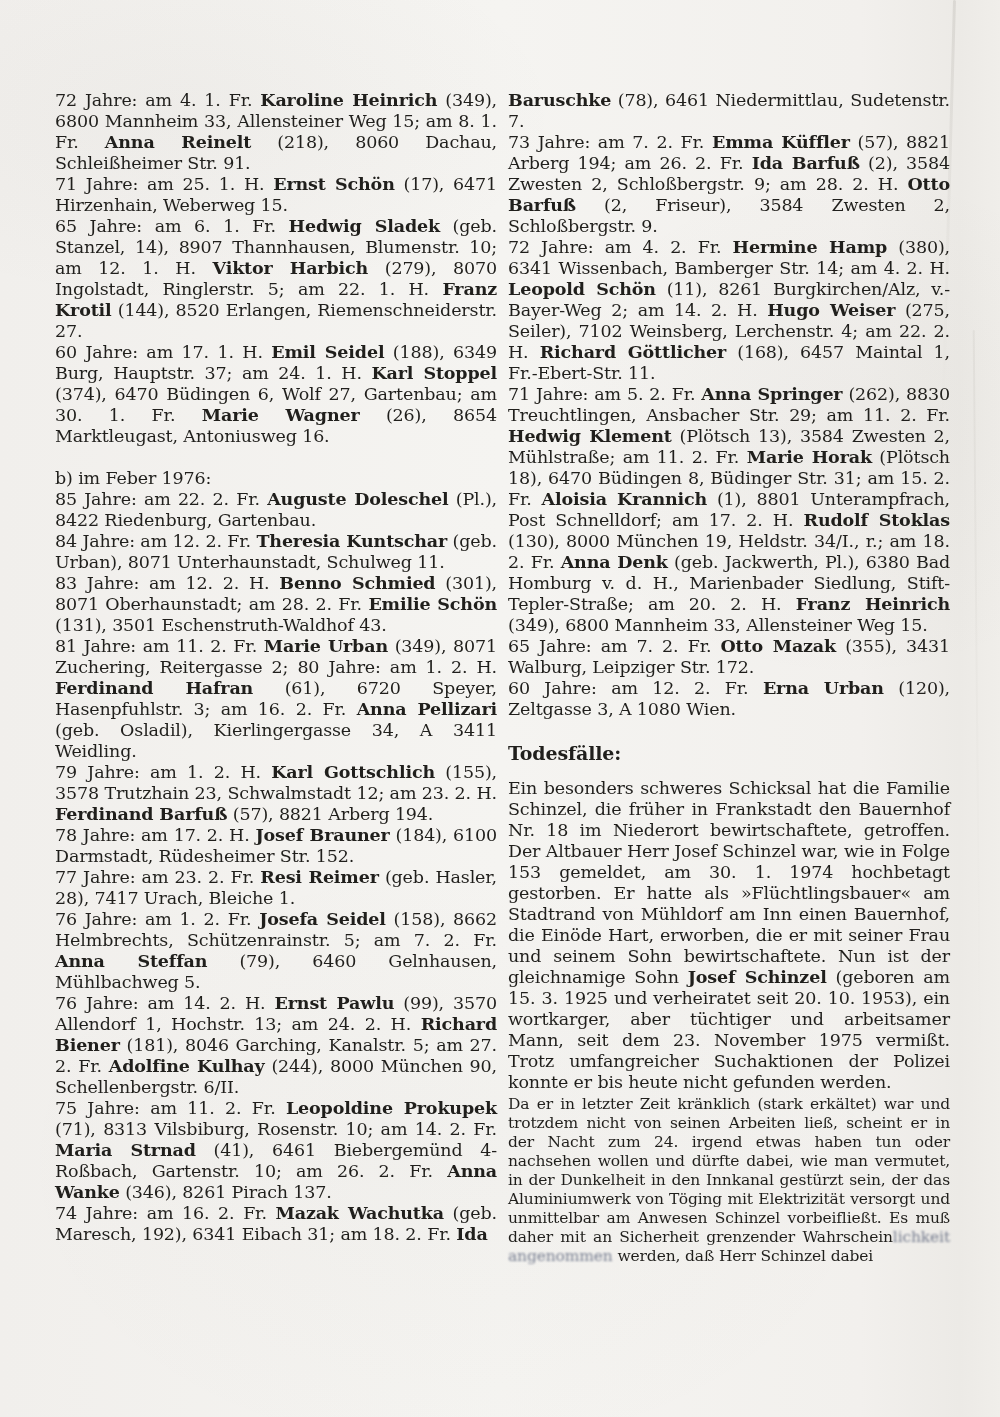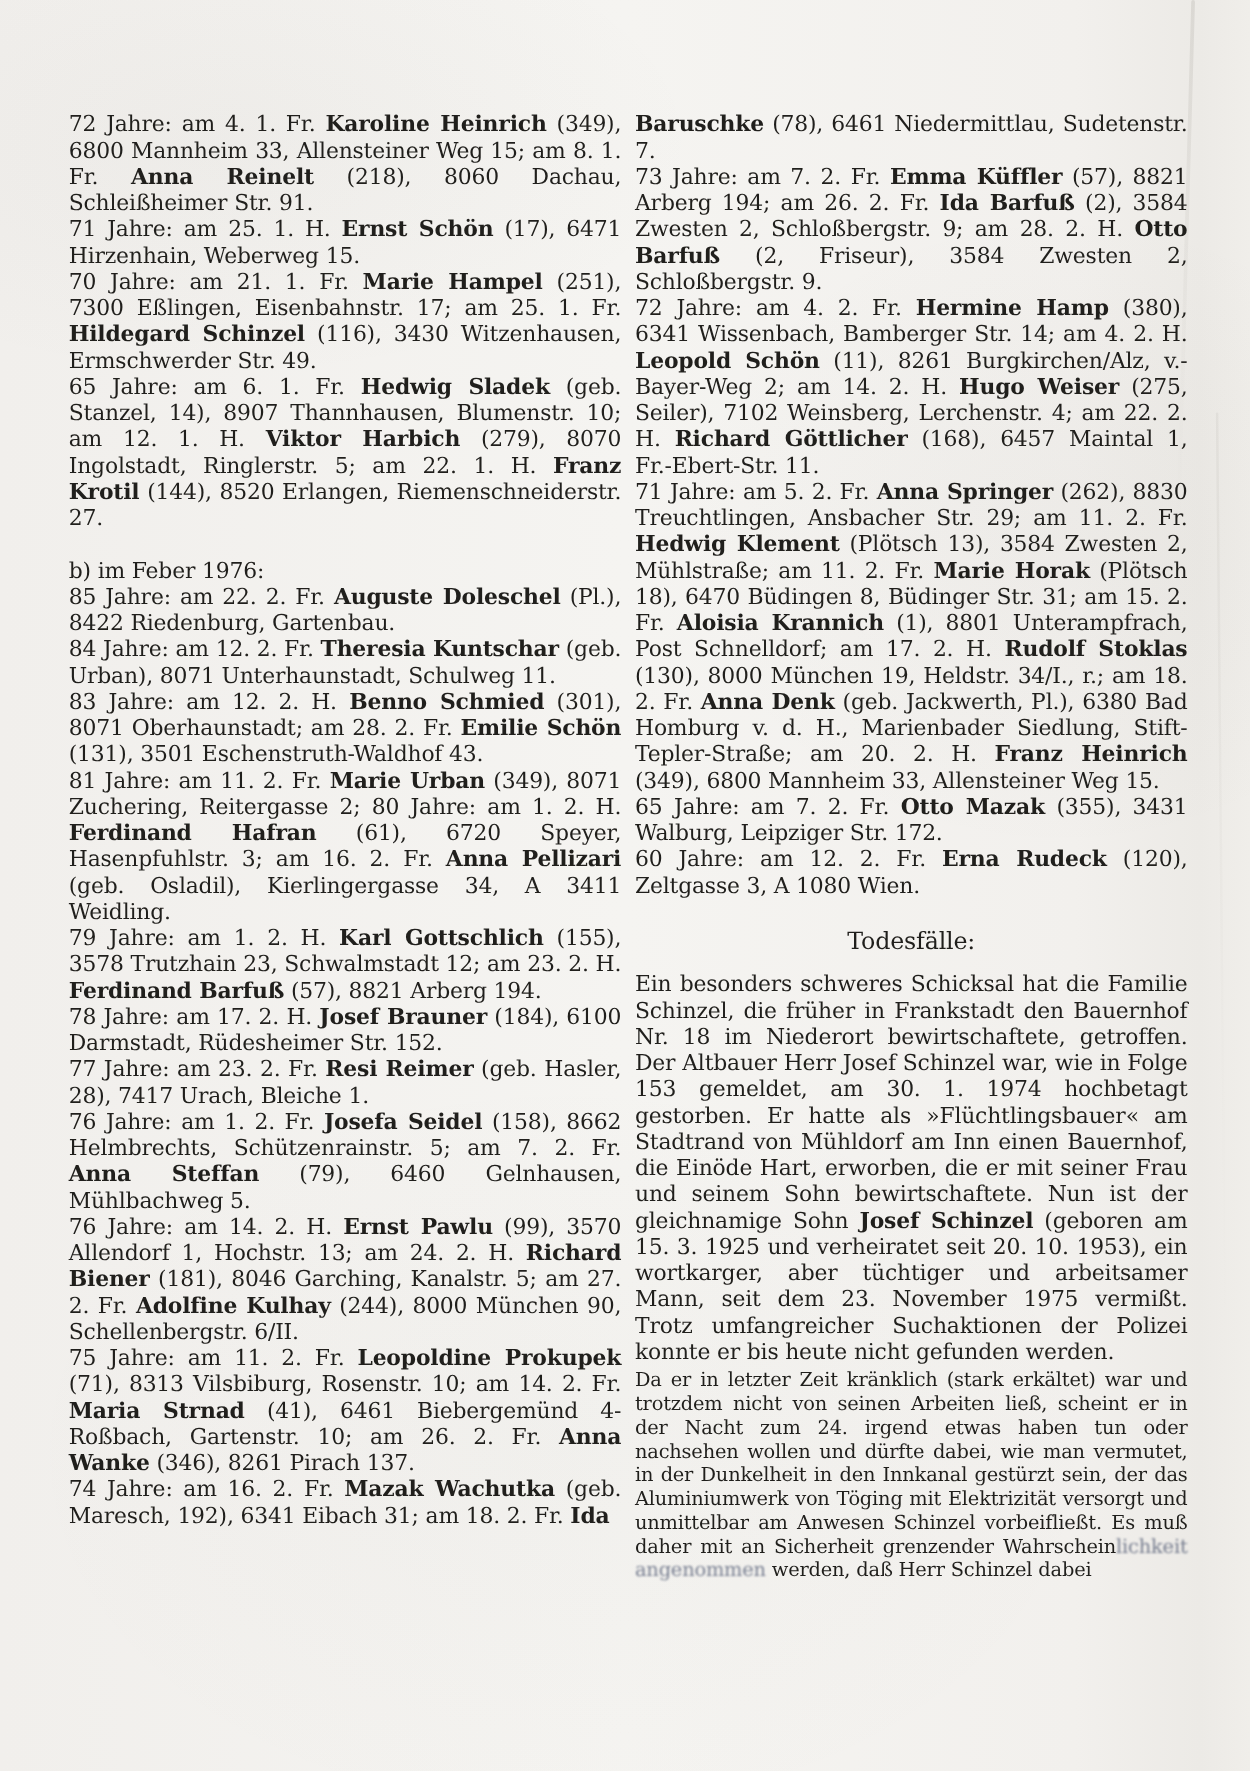--- a/index.html
+++ b/index.html
@@ -42,23 +42,23 @@
     letter-spacing: -0.15px;
     hyphens: auto;
     -webkit-hyphens: auto;
   }
   .col.left  { left: 55px; }
   .col.right { left: 508px; }
   p.block { margin: 0; }
   p.subheading { margin-top: 21px; }
   p.heading {
     margin-top: 23px;
-    font-weight: 400;
+    font-weight: 700;
     font-size: 19px;
-    text-align: center;
+    text-align: left;
   }
   p.para { margin-top: 14px; }
   p.para-small {
     margin-top: 2px;
     font-size: 15.5px;
     line-height: 19px;
   }
   .bold { font-weight: 700; }
   .smudge {
     filter: blur(0.9px);
@@ -69,39 +69,39 @@
 </head>
 <body style="background: rgb(242, 240, 237); color: rgb(32, 31, 28);">
 
 <div class="paper"></div>
 <div class="crease c1"></div>
 <div class="crease c2"></div>
 
 <div class="col left">
     <p class="block entry">72 Jahre: am 4. 1. Fr. <span class="bold">Karoline Heinrich</span> (349), 6800 Mannheim 33, Allensteiner Weg 15; am 8. 1. Fr. <span class="bold">Anna Reinelt</span> (218), 8060 Dachau, Schleißheimer Str. 91.</p>
     <p class="block entry">71 Jahre: am 25. 1. H. <span class="bold">Ernst Schön</span> (17), 6471 Hirzenhain, Weberweg 15.</p>
-    <p class="block entry">70 Jahre: am 21. 1. Fr. <span class="bold">Marie Hampel</span> (251), 7300 Eßlingen, Eisenbahnstr. 17; am 25. 1. Fr. <span class="bold">Hildegard Schinzel</span> (116), 3430 Witzenhausen, Ermschwerder Str. 49.</p>
     <p class="block entry">65 Jahre: am 6. 1. Fr. <span class="bold">Hedwig Sladek</span> (geb. Stanzel, 14), 8907 Thannhausen, Blumenstr. 10; am 12. 1. H. <span class="bold">Viktor Harbich</span> (279), 8070 Ingolstadt, Ringlerstr. 5; am 22. 1. H. <span class="bold">Franz Krotil</span> (144), 8520 Erlangen, Riemenschneiderstr. 27.</p>
+    <p class="block entry">60 Jahre: am 17. 1. H. <span class="bold">Emil Seidel</span> (188), 6349 Burg, Hauptstr. 37; am 24. 1. H. <span class="bold">Karl Stoppel</span> (374), 6470 Büdingen 6, Wolf 27, Gartenbau; am 30. 1. Fr. <span class="bold">Marie Wagner</span> (26), 8654 Marktleugast, Antoniusweg 16.</p>
     <p class="block subheading">b) im Feber 1976:</p>
     <p class="block entry">85 Jahre: am 22. 2. Fr. <span class="bold">Auguste Doleschel</span> (Pl.), 8422 Riedenburg, Gartenbau.</p>
     <p class="block entry">84 Jahre: am 12. 2. Fr. <span class="bold">Theresia Kuntschar</span> (geb. Urban), 8071 Unterhaunstadt, Schulweg 11.</p>
     <p class="block entry">83 Jahre: am 12. 2. H. <span class="bold">Benno Schmied</span> (301), 8071 Oberhaunstadt; am 28. 2. Fr. <span class="bold">Emilie Schön</span> (131), 3501 Eschenstruth-Waldhof 43.</p>
     <p class="block entry">81 Jahre: am 11. 2. Fr. <span class="bold">Marie Urban</span> (349), 8071 Zuchering, Reitergasse 2; 80 Jahre: am 1. 2. H. <span class="bold">Ferdinand Hafran</span> (61), 6720 Speyer, Hasenpfuhlstr. 3; am 16. 2. Fr. <span class="bold">Anna Pellizari</span> (geb. Osladil), Kierlingergasse 34, A 3411 Weidling.</p>
     <p class="block entry">79 Jahre: am 1. 2. H. <span class="bold">Karl Gottschlich</span> (155), 3578 Trutzhain 23, Schwalmstadt 12; am 23. 2. H. <span class="bold">Ferdinand Barfuß</span> (57), 8821 Arberg 194.</p>
     <p class="block entry">78 Jahre: am 17. 2. H. <span class="bold">Josef Brauner</span> (184), 6100 Darmstadt, Rüdesheimer Str. 152.</p>
     <p class="block entry">77 Jahre: am 23. 2. Fr. <span class="bold">Resi Reimer</span> (geb. Hasler, 28), 7417 Urach, Bleiche 1.</p>
     <p class="block entry">76 Jahre: am 1. 2. Fr. <span class="bold">Josefa Seidel</span> (158), 8662 Helmbrechts, Schützenrainstr. 5; am 7. 2. Fr. <span class="bold">Anna Steffan</span> (79), 6460 Gelnhausen, Mühlbachweg 5.</p>
     <p class="block entry">76 Jahre: am 14. 2. H. <span class="bold">Ernst Pawlu</span> (99), 3570 Allendorf 1, Hochstr. 13; am 24. 2. H. <span class="bold">Richard Biener</span> (181), 8046 Garching, Kanalstr. 5; am 27. 2. Fr. <span class="bold">Adolfine Kulhay</span> (244), 8000 München 90, Schellenbergstr. 6/II.</p>
     <p class="block entry">75 Jahre: am 11. 2. Fr. <span class="bold">Leopoldine Prokupek</span> (71), 8313 Vilsbiburg, Rosenstr. 10; am 14. 2. Fr. <span class="bold">Maria Strnad</span> (41), 6461 Biebergemünd 4-Roßbach, Gartenstr. 10; am 26. 2. Fr. <span class="bold">Anna Wanke</span> (346), 8261 Pirach 137.</p>
     <p class="block entry">74 Jahre: am 16. 2. Fr. <span class="bold">Mazak Wachutka</span> (geb. Maresch, 192), 6341 Eibach 31; am 18. 2. Fr. <span class="bold">Ida</span></p>
   </div>
 
 <div class="col right">
     <p class="block entry"><span class="bold">Baruschke</span> (78), 6461 Niedermittlau, Sudetenstr. 7.</p>
     <p class="block entry">73 Jahre: am 7. 2. Fr. <span class="bold">Emma Küffler</span> (57), 8821 Arberg 194; am 26. 2. Fr. <span class="bold">Ida Barfuß</span> (2), 3584 Zwesten 2, Schloßbergstr. 9; am 28. 2. H. <span class="bold">Otto Barfuß</span> (2, Friseur), 3584 Zwesten 2, Schloßbergstr. 9.</p>
     <p class="block entry">72 Jahre: am 4. 2. Fr. <span class="bold">Hermine Hamp</span> (380), 6341 Wissenbach, Bamberger Str. 14; am 4. 2. H. <span class="bold">Leopold Schön</span> (11), 8261 Burgkirchen/Alz, v.-Bayer-Weg 2; am 14. 2. H. <span class="bold">Hugo Weiser</span> (275, Seiler), 7102 Weinsberg, Lerchenstr. 4; am 22. 2. H. <span class="bold">Richard Göttlicher</span> (168), 6457 Maintal 1, Fr.-Ebert-Str. 11.</p>
     <p class="block entry">71 Jahre: am 5. 2. Fr. <span class="bold">Anna Springer</span> (262), 8830 Treuchtlingen, Ansbacher Str. 29; am 11. 2. Fr. <span class="bold">Hedwig Klement</span> (Plötsch 13), 3584 Zwesten 2, Mühlstraße; am 11. 2. Fr. <span class="bold">Marie Horak</span> (Plötsch 18), 6470 Büdingen 8, Büdinger Str. 31; am 15. 2. Fr. <span class="bold">Aloisia Krannich</span> (1), 8801 Unterampfrach, Post Schnelldorf; am 17. 2. H. <span class="bold">Rudolf Stoklas</span> (130), 8000 München 19, Heldstr. 34/I., r.; am 18. 2. Fr. <span class="bold">Anna Denk</span> (geb. Jackwerth, Pl.), 6380 Bad Homburg v. d. H., Marienbader Siedlung, Stift-Tepler-Straße; am 20. 2. H. <span class="bold">Franz Heinrich</span> (349), 6800 Mannheim 33, Allensteiner Weg 15.</p>
     <p class="block entry">65 Jahre: am 7. 2. Fr. <span class="bold">Otto Mazak</span> (355), 3431 Walburg, Leipziger Str. 172.</p>
-    <p class="block entry">60 Jahre: am 12. 2. Fr. <span class="bold">Erna Rudeck</span> (120), Zeltgasse 3, A 1080 Wien.</p>
+    <p class="block entry">60 Jahre: am 12. 2. Fr. <span class="bold">Erna Urban</span> (120), Zeltgasse 3, A 1080 Wien.</p>
     <p class="block heading">Todesfälle:</p>
     <p class="block para">Ein besonders schweres Schicksal hat die Familie Schinzel, die früher in Frankstadt den Bauernhof Nr. 18 im Niederort bewirtschaftete, getroffen. Der Altbauer Herr Josef Schinzel war, wie in Folge 153 gemeldet, am 30. 1. 1974 hochbetagt gestorben. Er hatte als »Flüchtlingsbauer« am Stadtrand von Mühldorf am Inn einen Bauernhof, die Einöde Hart, erworben, die er mit seiner Frau und seinem Sohn bewirtschaftete. Nun ist der gleichnamige Sohn <span class="bold">Josef Schinzel</span> (geboren am 15. 3. 1925 und verheiratet seit 20. 10. 1953), ein wortkarger, aber tüchtiger und arbeitsamer Mann, seit dem 23. November 1975 vermißt. Trotz umfangreicher Suchaktionen der Polizei konnte er bis heute nicht gefunden werden.</p>
     <p class="block para-small">Da er in letzter Zeit kränklich (stark erkältet) war und trotzdem nicht von seinen Arbeiten ließ, scheint er in der Nacht zum 24. irgend etwas haben tun oder nachsehen wollen und dürfte dabei, wie man vermutet, in der Dunkelheit in den Innkanal gestürzt sein, der das Aluminiumwerk von Töging mit Elektrizität versorgt und unmittelbar am Anwesen Schinzel vorbeifließt. Es muß daher mit an Sicherheit grenzender Wahrschein<span class="smudge">lichkeit angenommen</span> werden, daß Herr Schinzel dabei</p>
   </div>
 
 </body></html>

